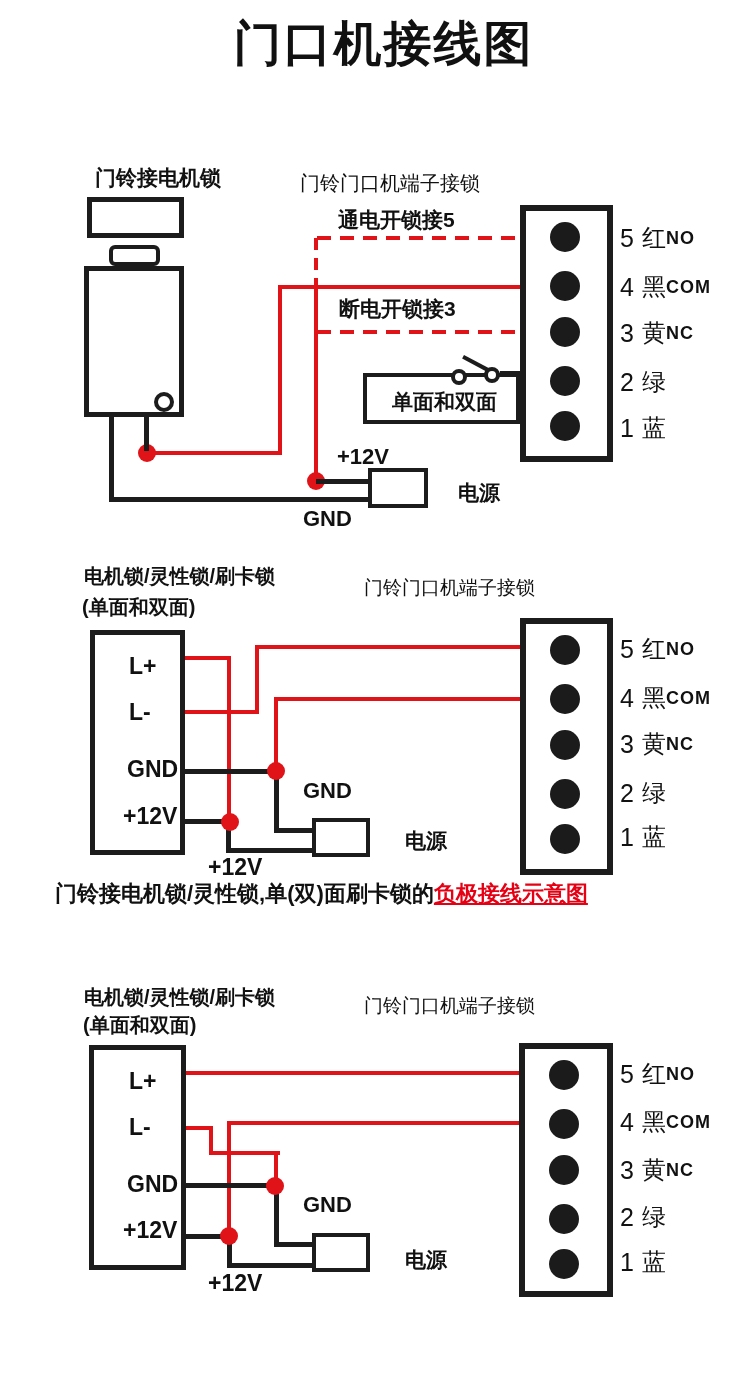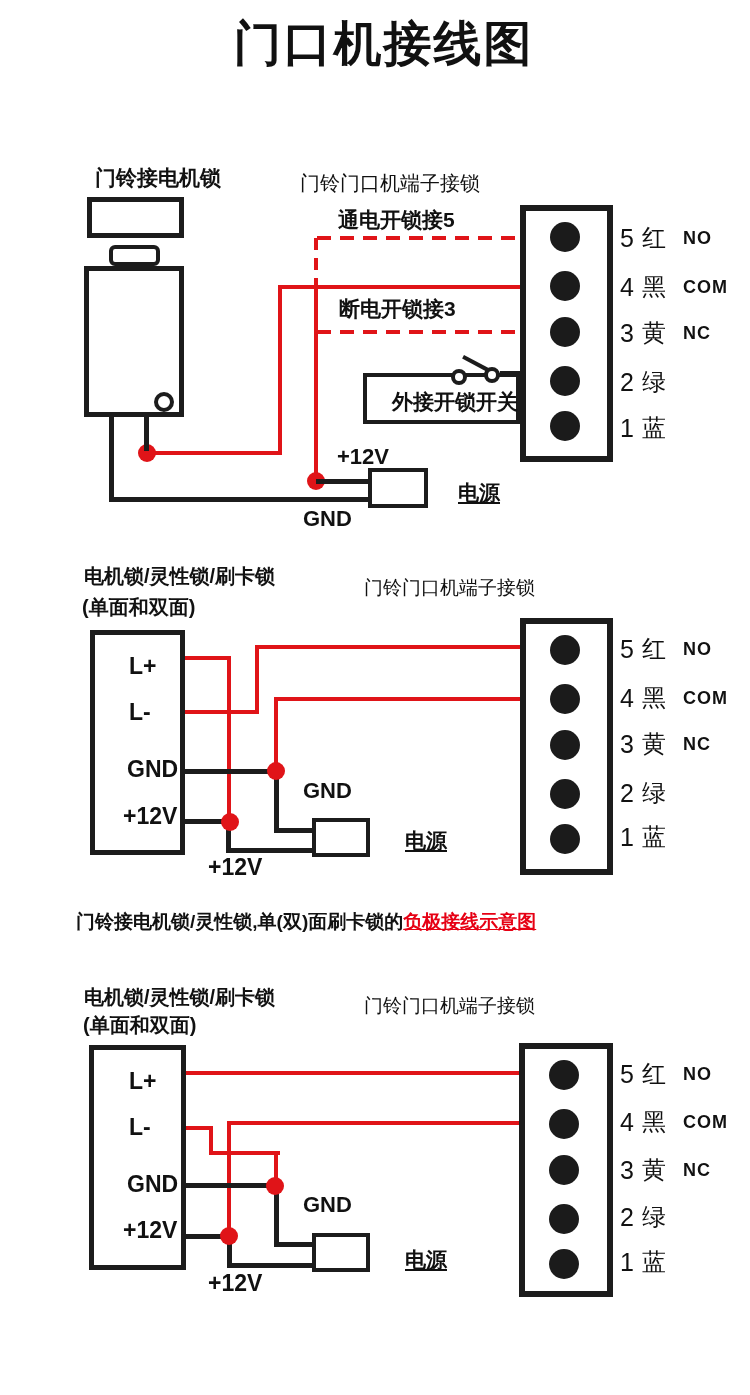--- a/index.html
+++ b/index.html
@@ -25,24 +25,24 @@
   .term{border-width:6px;}
   .circ{position:absolute;width:30px;height:30px;border-radius:50%;background:#1b1b1b;left:24px;}
   .term .circ:nth-child(1){top:11px;}
   .term .circ:nth-child(2){top:60px;}
   .term .circ:nth-child(3){top:106px;}
   .term .circ:nth-child(4){top:155px;}
   .term .circ:nth-child(5){top:200px;}
   .trow{position:absolute;left:620px;height:34px;display:flex;align-items:center;}
   .trow .num{font-size:25px;width:22px;}
   .trow .col{font-size:24px;}
-  .trow .rel{font-size:18px;font-weight:bold;margin-left:17px;letter-spacing:1px;}
+  .trow .rel{font-size:18px;font-weight:bold;letter-spacing:1px;}
   .swc{position:absolute;width:16px;height:16px;border-radius:50%;background:#fff;border:4px solid var(--wire-black);box-sizing:border-box;}
   .lever{position:absolute;width:29px;height:4px;background:var(--wire-black);transform:rotate(28deg);transform-origin:0 0;}
-  .underline{text-decoration:underline;}
+  .underline{}
   .caption{position:absolute;white-space:nowrap;font-weight:bold;}
   .cap-red{color:var(--highlight-red);text-decoration:underline;font-weight:bold;}
 </style>
 </head>
 <body>
 
 <div id="canvas">
 
   <div class="t b" style="left:0;right:0;top:16px;text-align:center;font-size:48px;letter-spacing:2px;">门口机接线图</div>
 
@@ -64,21 +64,21 @@
   <div class="vl" style="left:278px;top:287px;height:166px;"></div>
   <div class="hl" style="left:146px;top:451px;width:136px;"></div>
   <div class="dot" style="left:138px;top:444px;"></div>
   <div class="dot" style="left:307px;top:472px;"></div>
   <div class="bhl" style="left:316px;top:479px;width:54px;"></div>
   <div class="bvl" style="left:109px;top:415px;height:86px;"></div>
   <div class="bvl" style="left:144px;top:415px;height:36px;"></div>
   <div class="bhl" style="left:109px;top:497px;width:261px;"></div>
 
   <div class="box" style="left:363px;top:373px;width:157px;height:51px;border-width:4px;"></div>
-  <div class="t b" style="left:375px;top:390px;font-size:21px;">外接开锁开关</div>
+  <div class="t b" style="left:375px;top:390px;font-size:21px;">单面和双面</div>
   <div class="lever" style="left:464px;top:355px;"></div>
   <div class="swc" style="left:451px;top:369px;"></div>
   <div class="swc" style="left:484px;top:367px;"></div>
   <div class="bhl" style="left:500px;top:371px;width:22px;height:4px;"></div>
 
   <div class="box" style="left:368px;top:468px;width:60px;height:40px;border-width:4px;"></div>
   <div class="t b" style="left:320px;top:444px;font-size:22px;">+12V</div>
   <div class="t b" style="left:286px;top:506px;font-size:22px;">GND</div>
   <div class="t b underline" style="left:441px;top:481px;font-size:21px;">电源</div>
 
@@ -172,21 +172,21 @@
     <span class="num">2</span>
     <span class="col">绿</span>
     <span class="rel"></span>
   </div>
   <div class="trow" style="top:820px;">
     <span class="num">1</span>
     <span class="col">蓝</span>
     <span class="rel"></span>
   </div>
 
-  <div class="caption" style="left:55px;top:909px;font-size:19px;margin-left:21px;">
+  <div class="caption" style="left:55px;top:879px;font-size:22px;">
     <span>门铃接电机锁/灵性锁,单(双)面刷卡锁的</span><span class="cap-red">负极接线示意图</span>
   </div>
 
   <div class="t b" style="left:67px;top:986px;font-size:20px;">电机锁/灵性锁/刷卡锁</div>
   <div class="t b" style="left:66px;top:1014px;font-size:20px;">(单面和双面)</div>
   <div class="t" style="left:347px;top:995px;font-size:19px;">门铃门口机端子接锁</div>
 
   <div class="box" style="left:89px;top:1045px;width:97px;height:225px;"></div>
   <div class="t b" style="left:112px;top:1068px;font-size:23px;">L+</div>
   <div class="t b" style="left:112px;top:1114px;font-size:23px;">L-</div>

